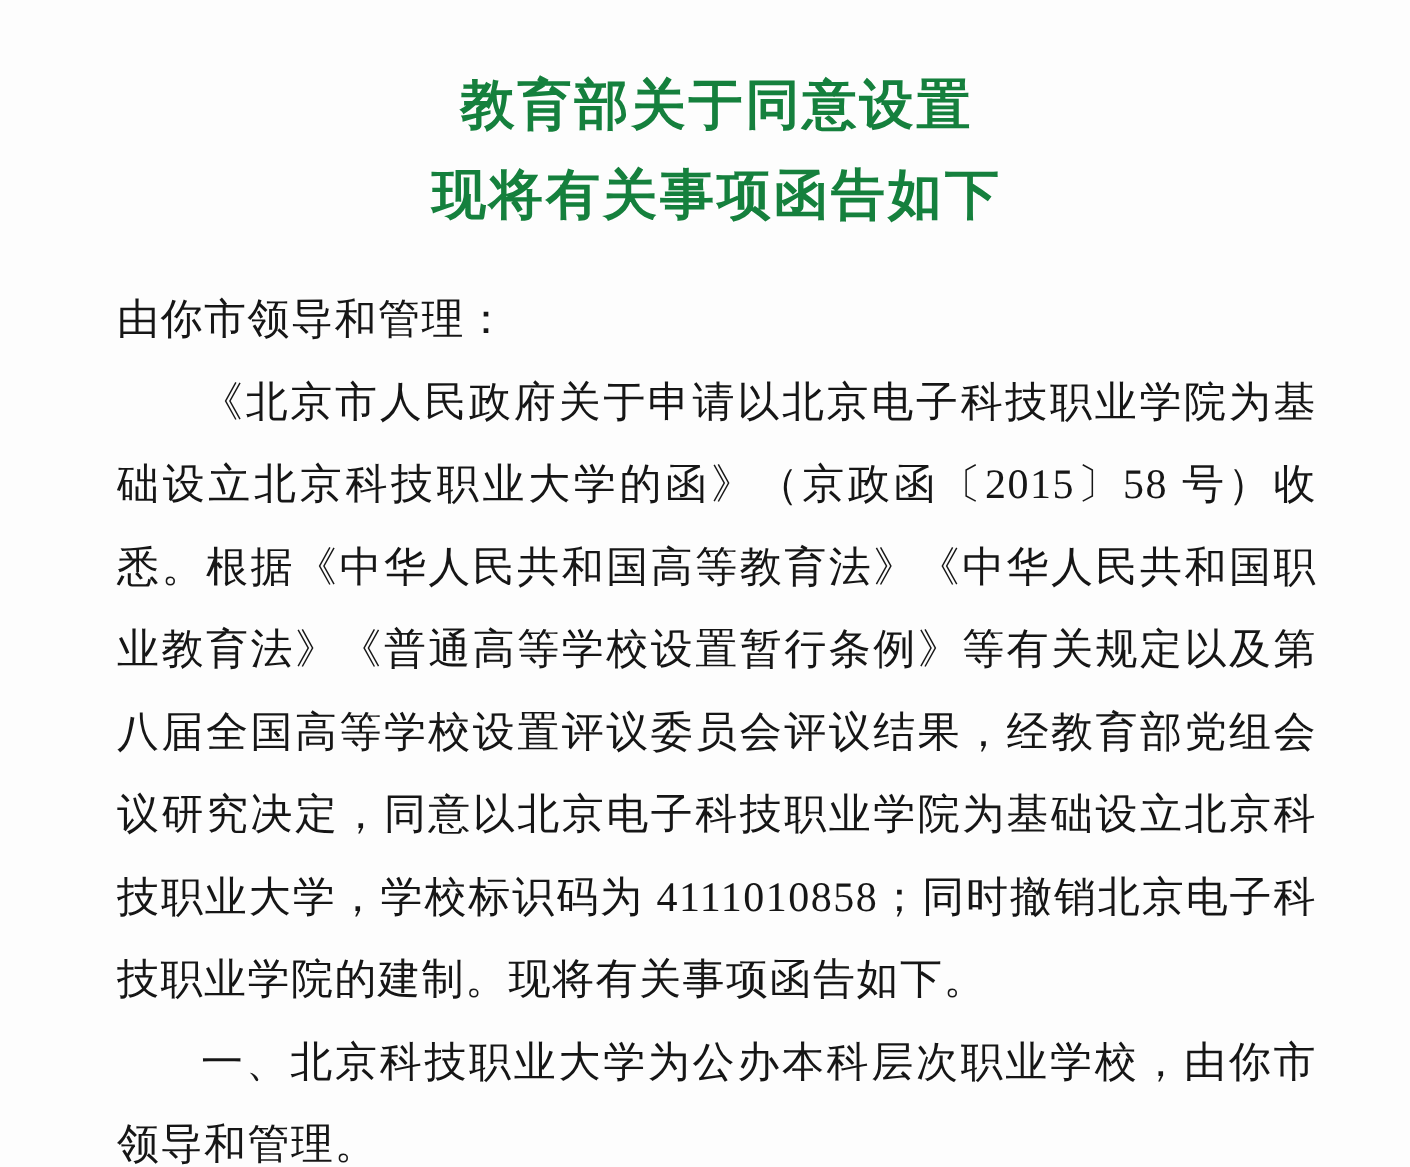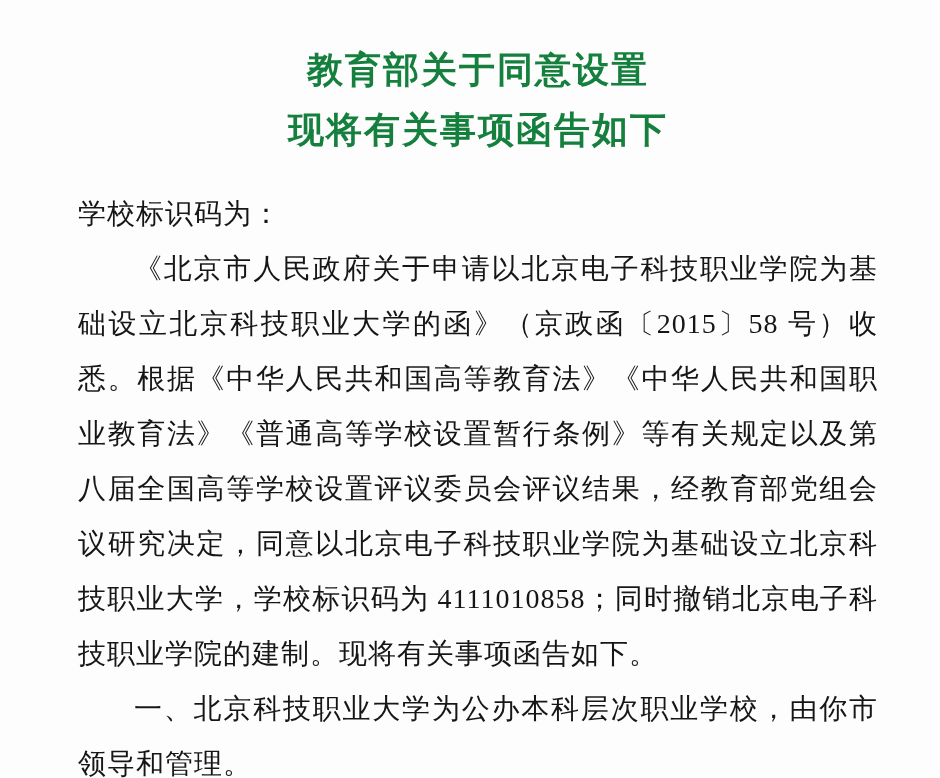--- a/index.html
+++ b/index.html
@@ -51,18 +51,18 @@
 <body>
 
 <div class="page">
 
   <div class="doc-title">
     <div class="title-line">教育部关于同意设置</div>
     <div class="title-line">现将有关事项函告如下</div>
   </div>
 
   <div class="doc-body">
-    <p class="salutation">学校标识码为：</p>
+    <p class="salutation">由你市领导和管理：</p>
     <p class="para">《北京市人民政府关于申请以北京电子科技职业学院为基础设立北京科技职业大学的函》（京政函〔2015〕58 号）收悉。根据《中华人民共和国高等教育法》《中华人民共和国职业教育法》《普通高等学校设置暂行条例》等有关规定以及第八届全国高等学校设置评议委员会评议结果，经教育部党组会议研究决定，同意以北京电子科技职业学院为基础设立北京科技职业大学，学校标识码为 4111010858；同时撤销北京电子科技职业学院的建制。现将有关事项函告如下。</p>
     <p class="para">一、北京科技职业大学为公办本科层次职业学校，由你市领导和管理。</p>
   </div>
 
 </div>
 
 </body></html>

